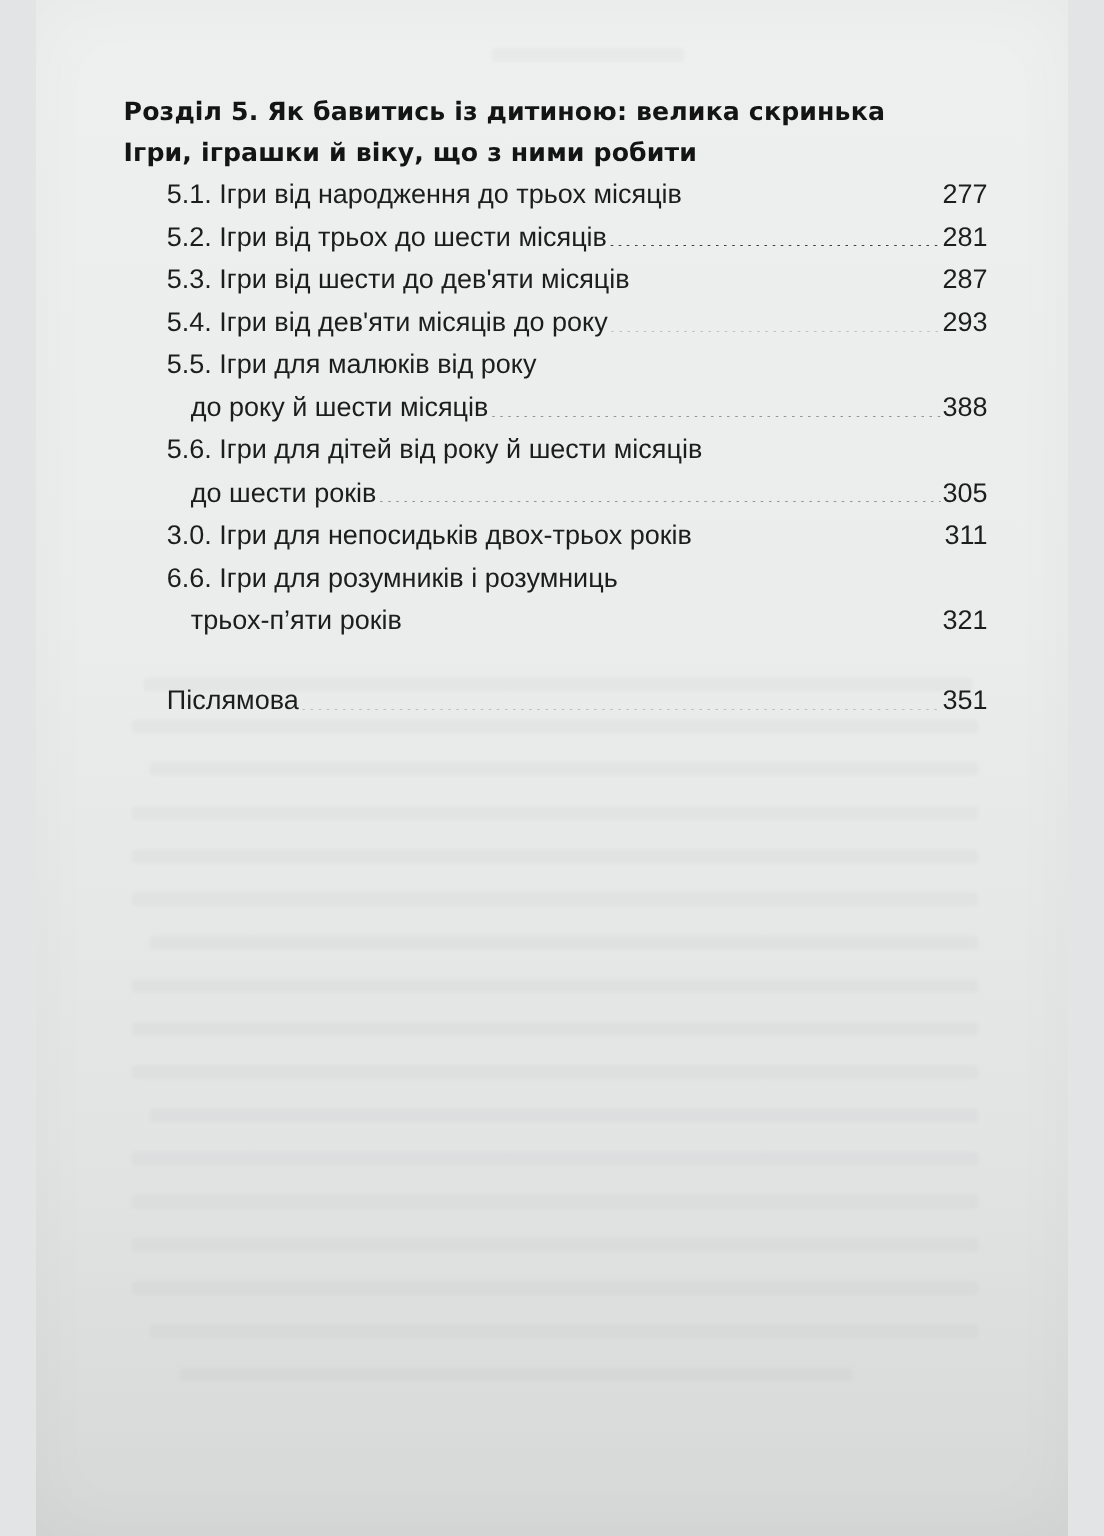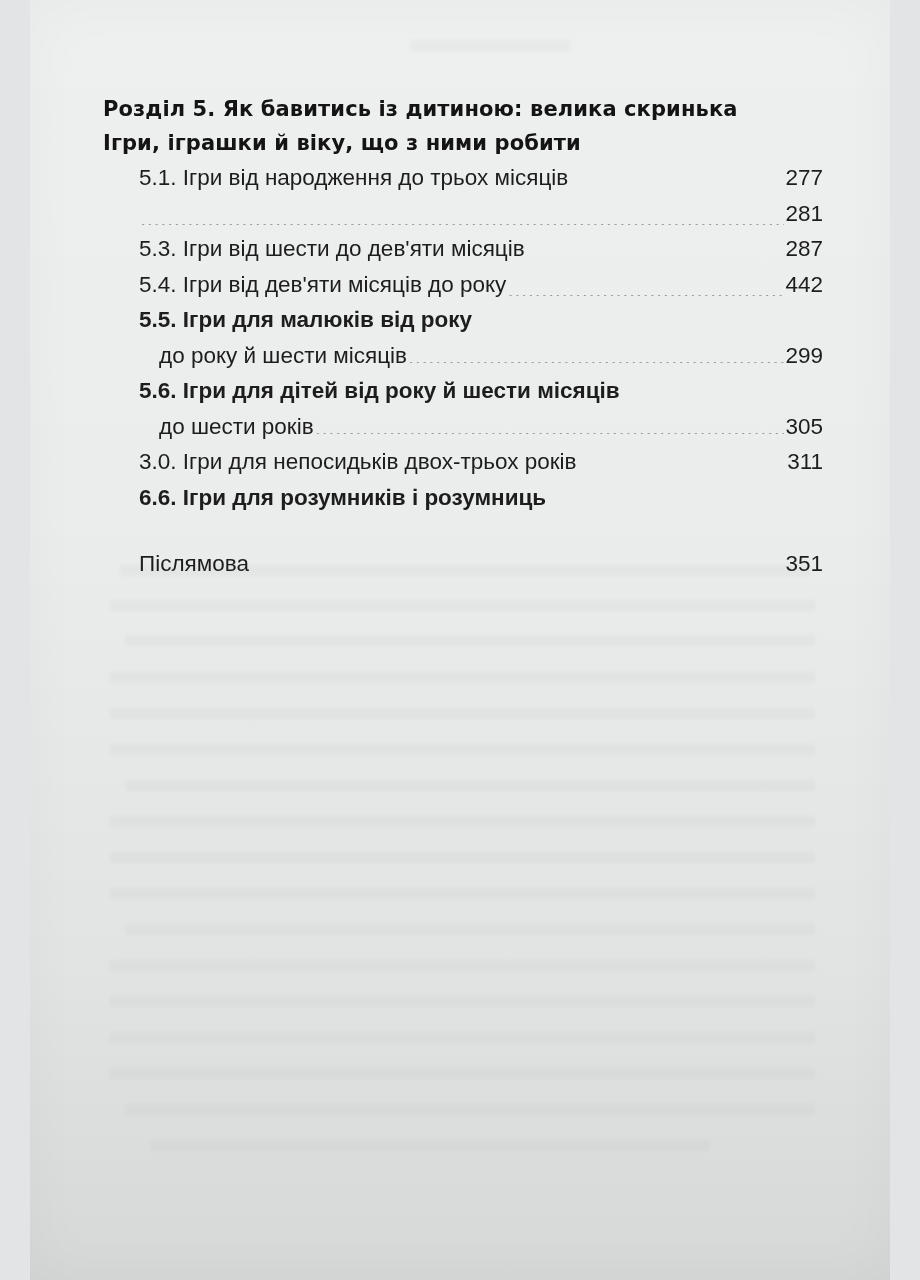--- a/index.html
+++ b/index.html
@@ -28,21 +28,21 @@
       left: 80px;
       width: 705px;
       height: 11px;
       background: rgba(150, 160, 168, 0.07);
       border-radius: 3px;
       filter: blur(1.5px);
     }
     .toc {
       position: absolute;
       left: 73px;
-      top: 92px;
+      top: 76px;
       width: 720px;
       color: #1a1a1a;
     }
     .chapter-title {
       font-family: "DejaVu Sans", sans-serif;
       font-weight: bold;
       font-size: 21px;
       line-height: 34px;
       letter-spacing: 0.1px;
       margin: 0;
@@ -56,28 +56,27 @@
       position: relative;
       font-family: "Liberation Sans", sans-serif;
       font-size: 22.5px;
       line-height: 35.5px;
       color: #1d1d1d;
     }
     .entry .first-line {
       display: block;
       padding-left: 36px;
       white-space: nowrap;
-      font-weight: bold;
     }
     .leader-line {
       display: flex;
       align-items: baseline;
       white-space: nowrap;
     }
-    .leader-line.indent1 { padding-left: 36px; align-items: center; }
+    .leader-line.indent1 { padding-left: 36px; }
     .leader-line.indent2 { padding-left: 56px; justify-content: flex-end; }
     .leader-line.indent0 { padding-left: 36px; }
     .leader-line .txt { flex: 0 0 auto; }
     .leader-line .dots {
       flex: 1 1 auto;
       overflow: hidden;
       margin: 0 1px;
       height: 1em;
       position: relative;
       top: 0;
@@ -130,47 +129,48 @@
       <div class="entry">
         <div class="leader-line indent1">
           <span class="txt">5.1. Ігри від народження до трьох місяців</span>
           <span class="dots"></span>
           <span class="pg">277</span>
         </div>
       </div>
 
       <div class="entry">
         <div class="leader-line indent1">
+          <span class="txt">5.2. Ігри від трьох до шести місяців </span>
           <span class="dots"></span>
           <span class="pg">281</span>
         </div>
       </div>
 
       <div class="entry">
         <div class="leader-line indent1">
           <span class="txt">5.3. Ігри від шести до дев'яти місяців</span>
           <span class="dots"></span>
           <span class="pg">287</span>
         </div>
       </div>
 
       <div class="entry">
         <div class="leader-line indent1">
           <span class="txt">5.4. Ігри від дев'яти місяців до року </span>
           <span class="dots"></span>
-          <span class="pg">442</span>
+          <span class="pg">293</span>
         </div>
       </div>
 
       <div class="entry">
         <span class="first-line">5.5. Ігри для малюків від року</span>
         <div class="leader-line indent2">
           <span class="txt">до року й шести місяців</span>
           <span class="dots"></span>
-          <span class="pg">299</span>
+          <span class="pg">388</span>
         </div>
       </div>
 
       <div class="entry">
         <span class="first-line">5.6. Ігри для дітей від року й шести місяців</span>
         <div class="leader-line indent2">
           <span class="txt">до шести років </span>
           <span class="dots"></span>
           <span class="pg">305</span>
         </div>
@@ -179,20 +179,25 @@
       <div class="entry">
         <div class="leader-line indent1">
           <span class="txt">3.0. Ігри для непосидьків двох-трьох років </span>
           <span class="dots"></span>
           <span class="pg">311</span>
         </div>
       </div>
 
       <div class="entry">
         <span class="first-line">6.6. Ігри для розумників і розумниць</span>
+        <div class="leader-line indent2">
+          <span class="txt">трьох-п’яти років </span>
+          <span class="dots"></span>
+          <span class="pg">321</span>
+        </div>
       </div>
 
       <div class="spacer"></div>
 
       <div class="entry">
         <div class="leader-line indent0">
           <span class="txt">Післямова</span>
           <span class="dots"></span>
           <span class="pg">351</span>
         </div>

